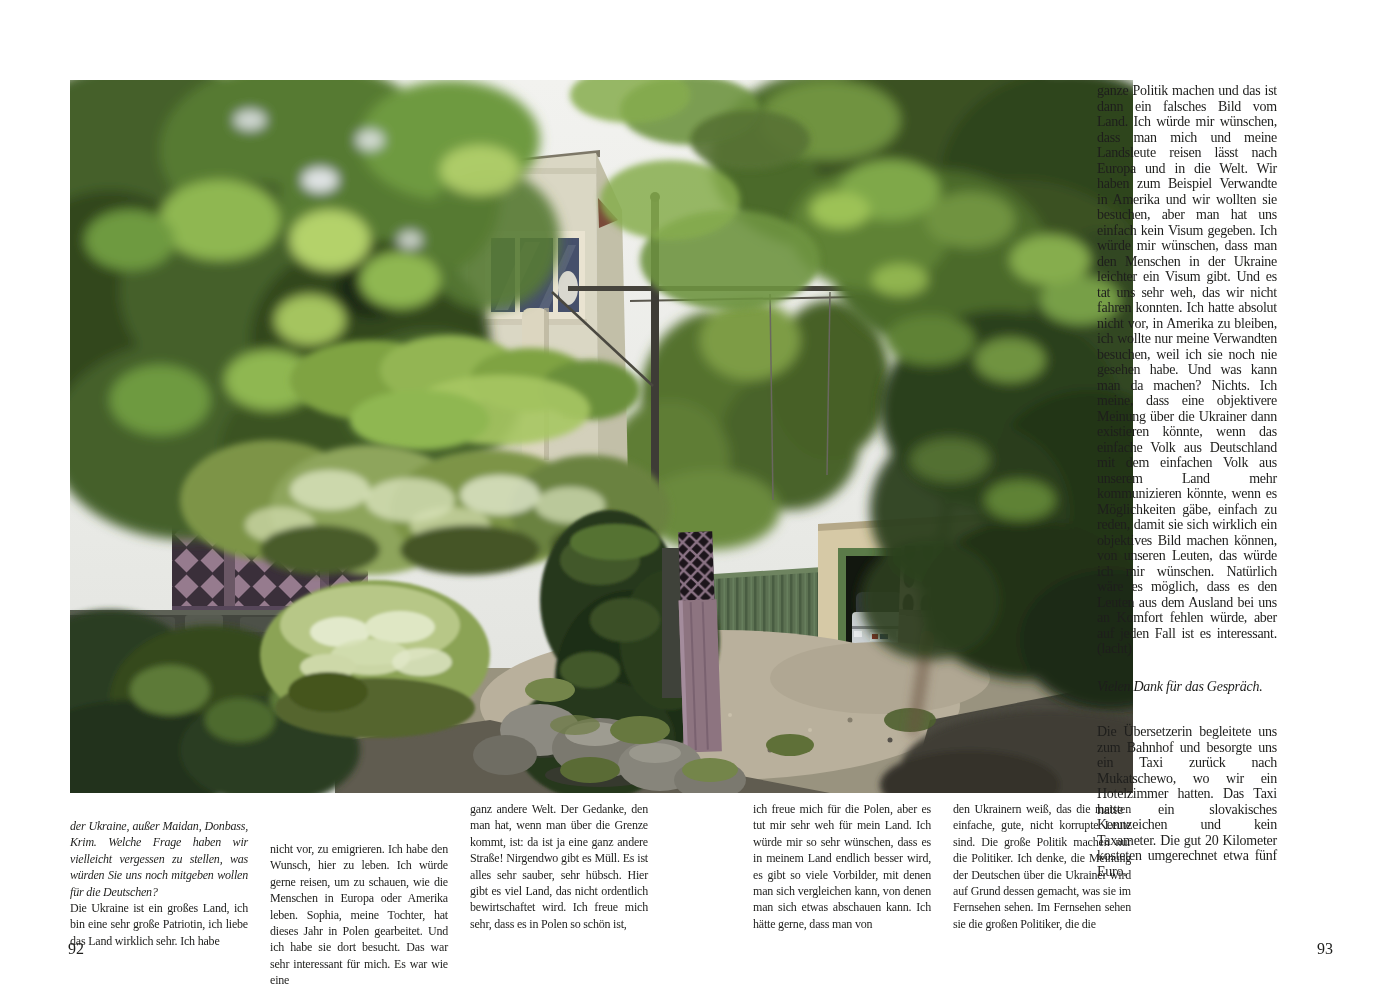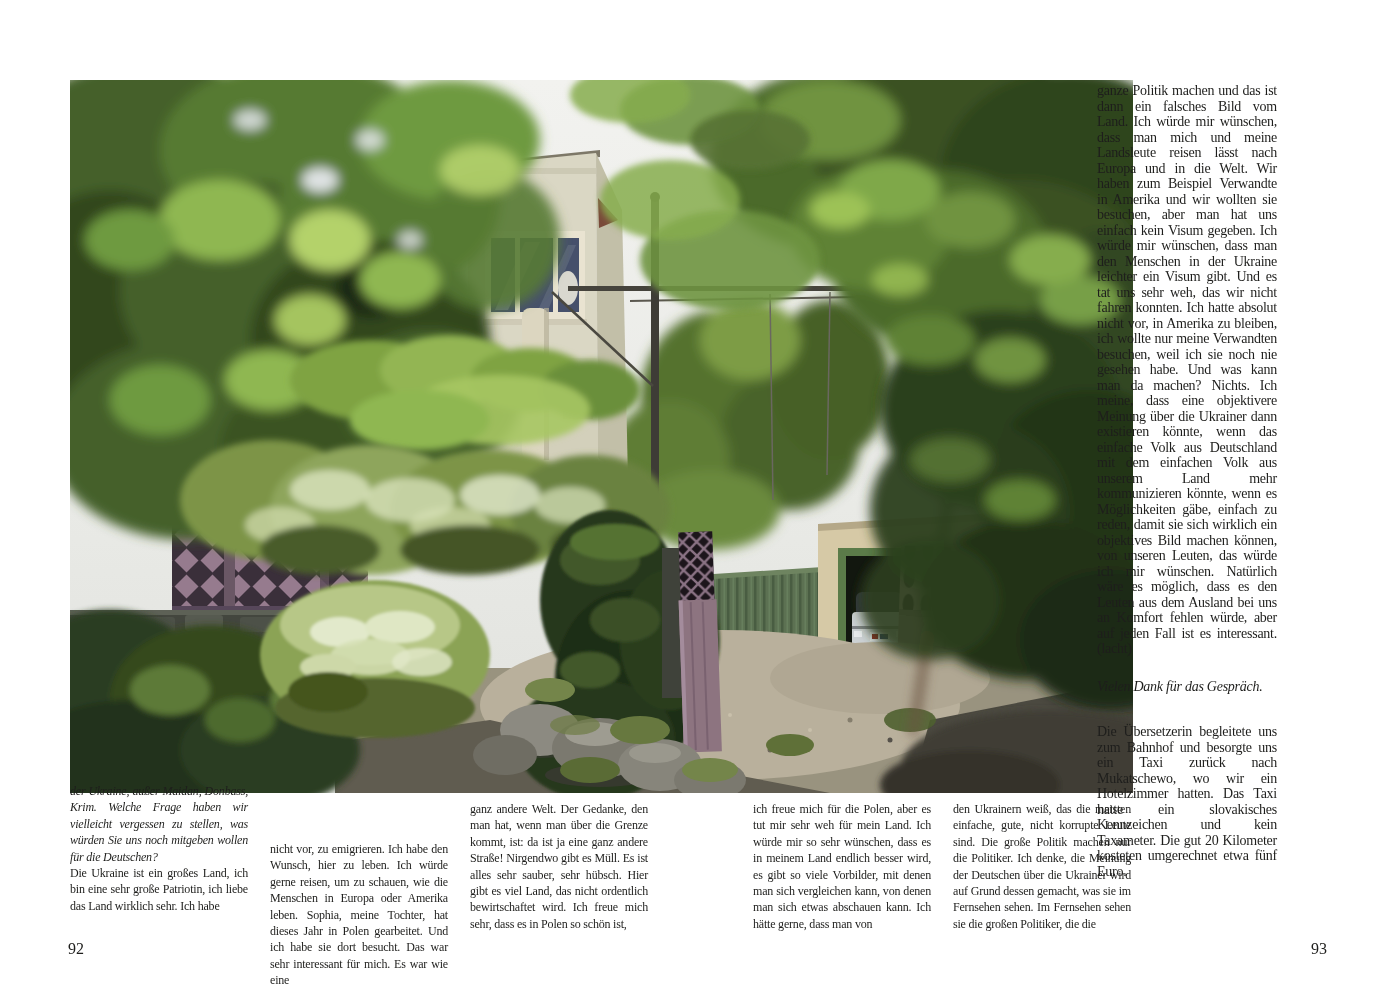--- a/index.html
+++ b/index.html
@@ -18,22 +18,22 @@
   }
   .rightcol{
     position:absolute;left:1097px;top:83px;width:180px;font-size:14px;
     line-height:15.5px;text-align:justify;letter-spacing:-0.25px;
   }
   .rightcol .thanks{font-style:italic;margin-top:22px;}
   .rightcol .epilogue{margin-top:30px;}
   .q{font-style:italic;}
   .pagenum{position:absolute;top:940px;font-size:16px;letter-spacing:0;}
   #pn-left{left:68px;}
-  #pn-right{left:1305px;width:28px;text-align:center;}
-  .col1{left:70px;top:783px;}
+  #pn-right{left:1305px;width:28px;text-align:right;}
+  .col1{left:70px;top:818px;}
   .col2{left:270px;top:801px;margin-top:40px;}
   .col3{left:470px;top:801px;}
   .col4{left:753px;top:801px;}
   .col5{left:953px;top:801px;}
 </style>
 </head>
 <body>
 
 <div class="photo-frame">
 <svg viewBox="0 0 1063 713" preserveAspectRatio="none" role="img" aria-label="Garden courtyard: beige two-storey house among dense green trees, purple lattice fence on a dark stone wall, hedge and gravel drive, garage with parked light car and mauve patterned gate">

